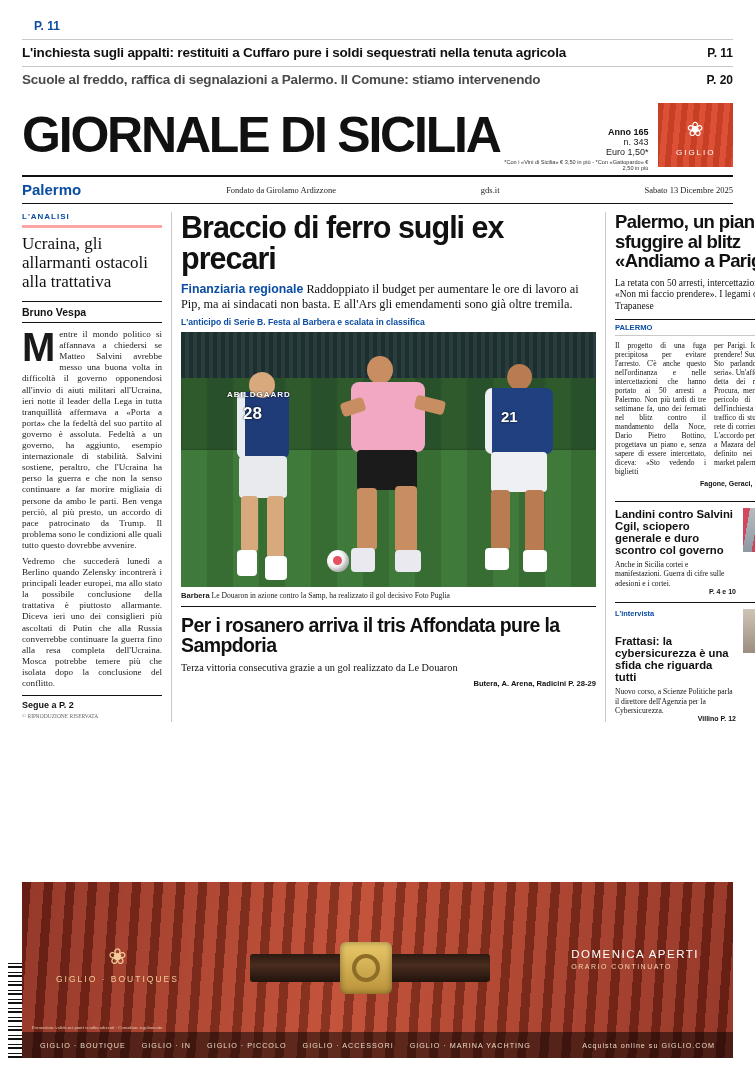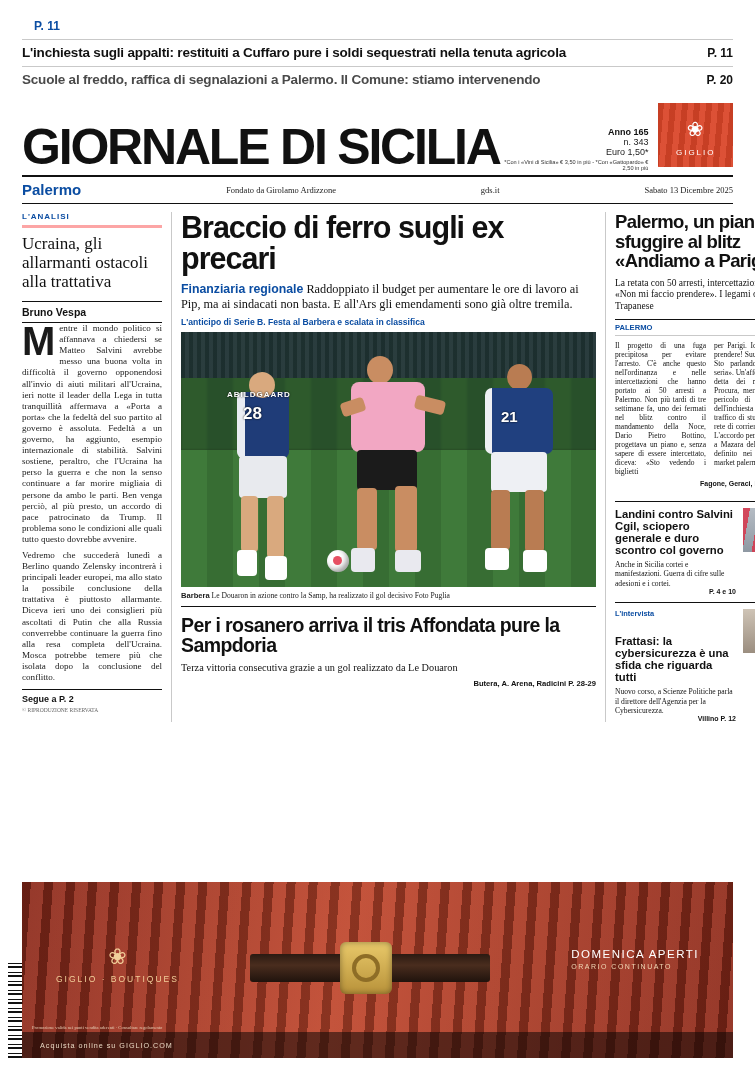--- a/index.html
+++ b/index.html
@@ -29,21 +29,21 @@
   .strap-gray { color: #4a4a4a; }
   .strap-page {
     font-family: "Liberation Sans", sans-serif;
     font-weight: bold; font-size: 12px; color: #111; white-space: nowrap;
     padding-left: 12px;
   }
   .strap-page.blue { color:#0b4da2; }
 
   
   .masthead {
-    display: flex; align-items: flex-end; justify-content: space-between;
+    display: flex; align-items: center; justify-content: space-between;
     padding: 4px 22px 0 22px;
   }
   .logo {
     font-family: "Liberation Sans", sans-serif;
     font-weight: bold;
     font-size: 50px;
     letter-spacing: -2.2px;
     line-height: 0.95;
     white-space: nowrap;
   }
@@ -93,21 +93,21 @@
     font-family:Liberation Sans, sans-serif; font-weight:bold;
     font-size: 8px; letter-spacing: 1px; color:#0b4da2;
     border-bottom:3px solid #fca5a5; padding-bottom:4px; margin-bottom:6px;
   }
   .left-head {
     font-family:"Liberation Serif", serif; font-size: 17px; line-height:1.12;
     color:#111; margin-bottom: 10px;
   }
   .byline-box {
     border-top:1px solid #111; border-bottom:1px solid #111;
-    padding:4px 0; 
+    padding:4px 0; margin-bottom:6px;
     font-family:"Liberation Sans", sans-serif; font-weight:bold; font-size:10.5px;
   }
   .dropcap {
     font-family:"Liberation Sans", sans-serif; font-weight:bold;
     font-size: 40px; line-height: 0.82; float:left; margin:2px 4px 0 0;
   }
   .left-text {
     font-size: 9.1px; line-height: 1.22; text-align: justify; color:#1a1a1a;
     hyphens: auto;
   }
@@ -432,18 +432,25 @@
       <div class="name">GIGLIO · BOUTIQUES</div>
     </div>
     <div class="belt"></div>
     <div class="buckle"></div>
     <div class="ad-right">
       <div class="t1">DOMENICA APERTI</div>
       <div class="t2">ORARIO CONTINUATO</div>
     </div>
     <div class="ad-fine">Promozione valida nei punti vendita aderenti · Consultare regolamento</div>
     <div class="ad-bottom">
+      <div class="links">
+        <span>GIGLIO · BOUTIQUE</span>
+        <span>GIGLIO · IN</span>
+        <span>GIGLIO · PICCOLO</span>
+        <span>GIGLIO · ACCESSORI</span>
+        <span>GIGLIO · MARINA YACHTING</span>
+      </div>
       <div>Acquista online su GIGLIO.COM</div>
     </div>
   </div>
 
   <div class="barcode"></div>
 </div>
 
 </body></html>

